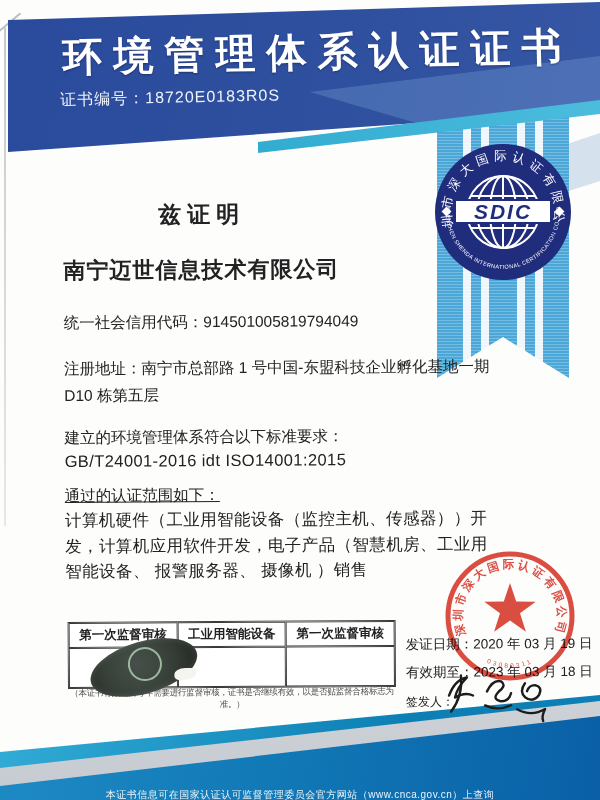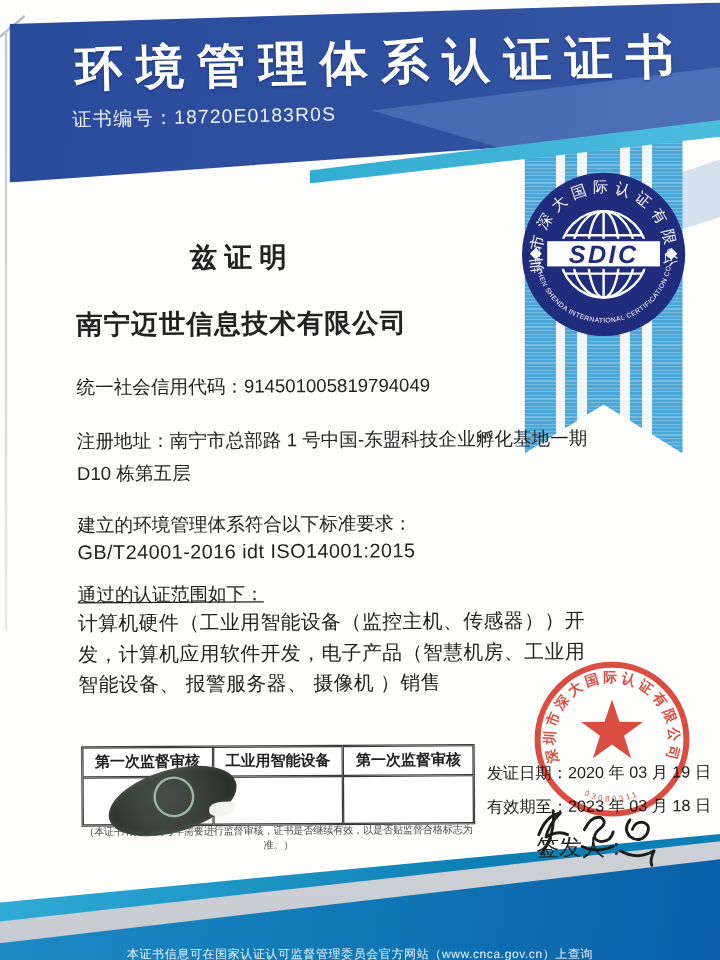--- a/index.html
+++ b/index.html
@@ -97,21 +97,21 @@
     position:absolute;right:6px;bottom:2px;width:22px;height:12px;
     background:#f5f5f0;border-radius:50% 20% 60% 30%;transform:rotate(15deg);
   }
   .audit-note{
     left:62px;top:688px;width:334px;z-index:5;text-align:center;
     font-size:8.5px;color:#4c4c4c;letter-spacing:-.2px;
   }
   
   .issue-date{left:403px;top:638px;font-size:13.5px;z-index:5;}
   .valid-until{left:403px;top:666px;font-size:13.5px;z-index:5;}
-  .signer{left:403px;top:696px;font-size:19px;z-index:5;margin-left:41px;}
+  .signer{left:403px;top:696px;font-size:12px;z-index:5;}
   .signature{left:438px;top:674px;z-index:7;}
   .seal{left:440px;top:546px;z-index:6;opacity:.9;mix-blend-mode:multiply;}
   
   .wave-cyan{
     inset:0;z-index:2;
     background:linear-gradient(95deg,#36b2da,#0d7fb4 70%);
     clip-path:polygon(0px 752px,600px 695px,600px 712px,0px 770px);
   }
   .wave-silver{
     inset:0;z-index:3;

